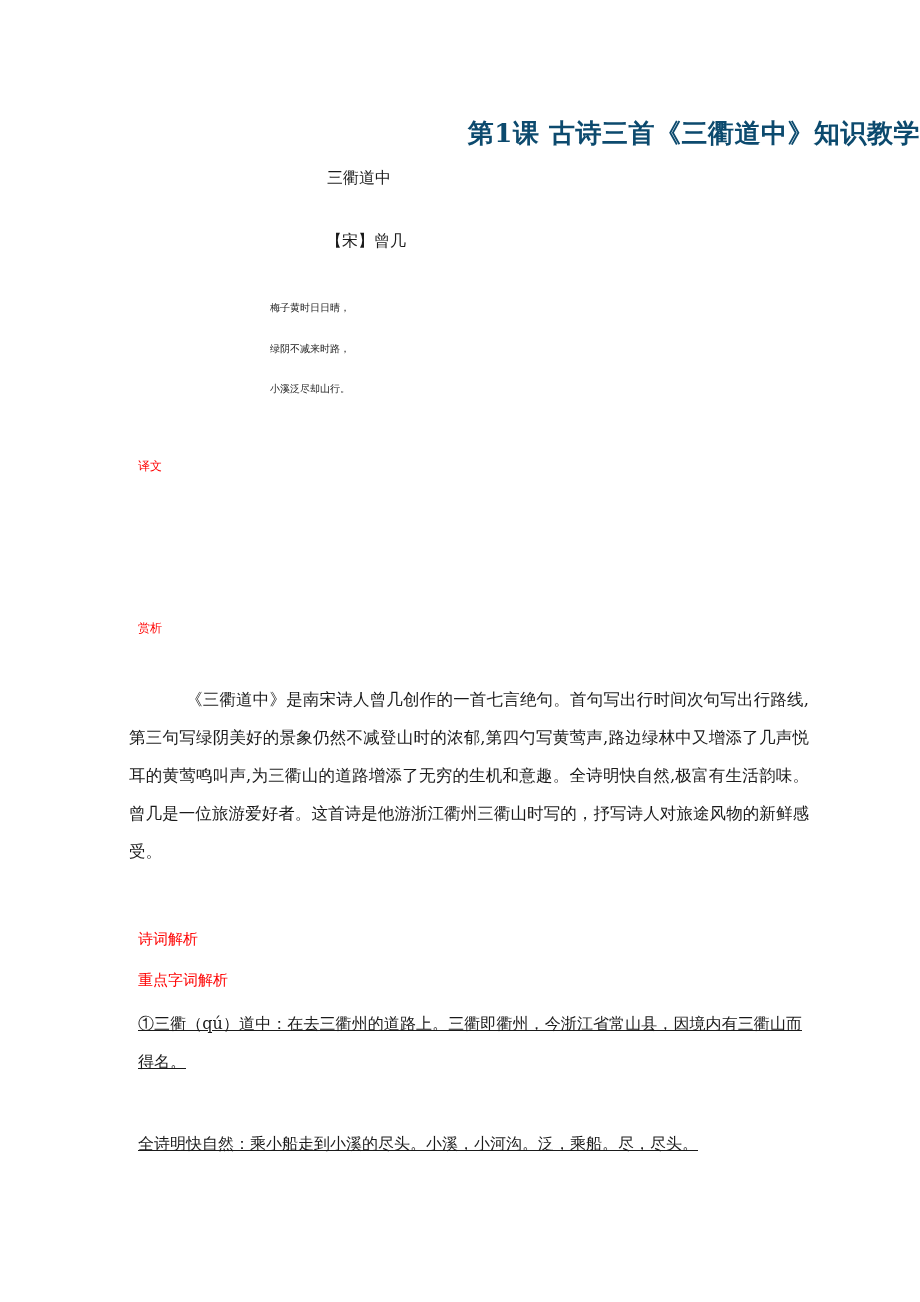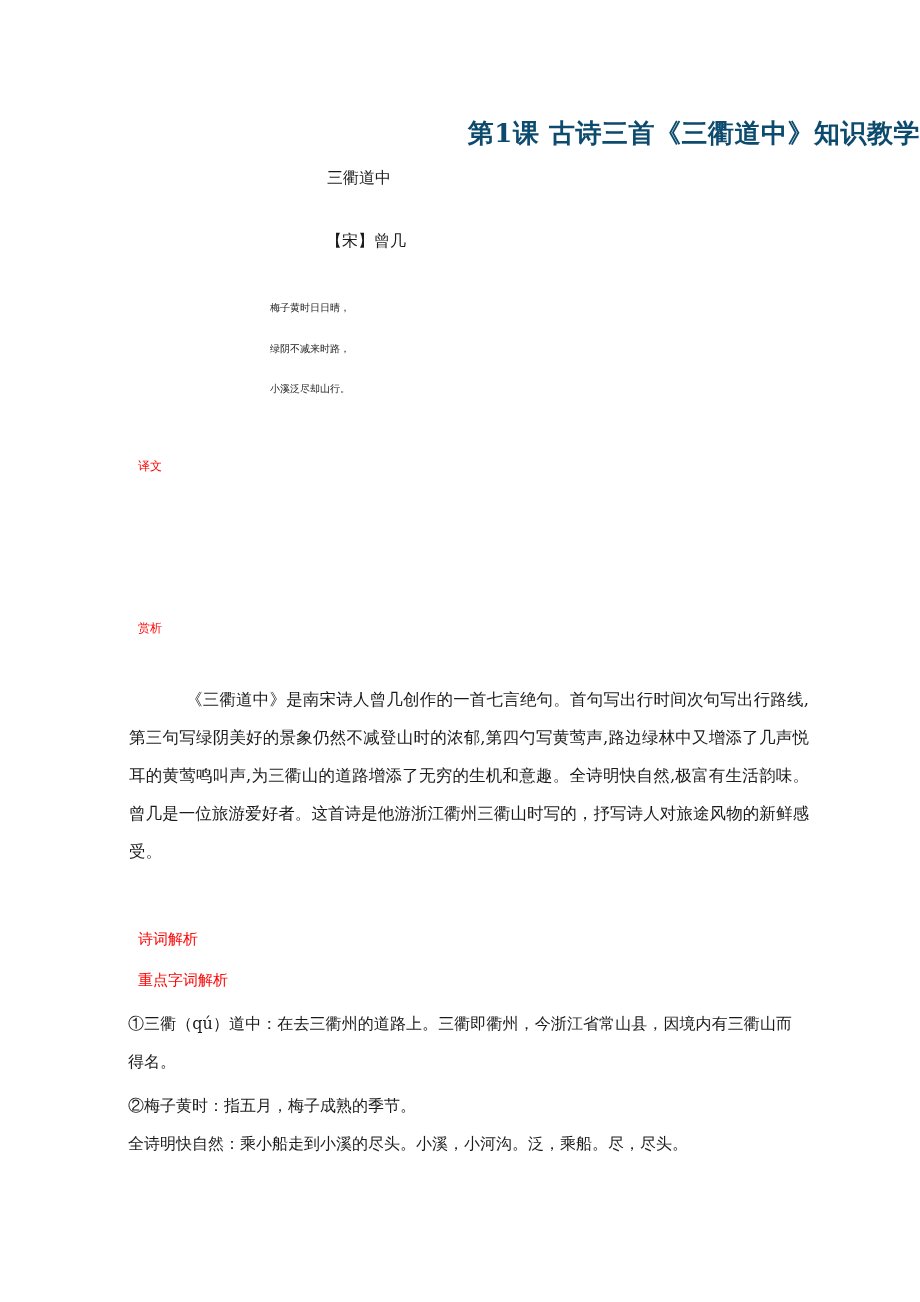--- a/index.html
+++ b/index.html
@@ -34,23 +34,24 @@
   }
   .h-appreciation { left:138px; top:620px; }
   .p-appreciation {
     left:117px; top:681px; width:680px;
     font-size:16.5px; line-height:38px;
     text-align:justify; text-indent:57px;margin-left:12px;
   }
   .h-analysis  { left:138px; top:930px; font-size:15px; }
   .h-keywords  { left:138px; top:971px; font-size:15px; }
   .note {
-    left:128px; width:664px;
+    left:138px; width:664px;
     font-size:16px; line-height:38px;
     text-align:justify;
+    text-decoration:underline;
   }
   .note-1 { top:1005px; }
   .note-2 { top:1087px; }
   .note-3 { top:1125px; }
 </style>
 </head>
 <body>
 
 <div class="page">
 
@@ -72,17 +73,16 @@
   <div class="abs sec-heading h-appreciation">赏析</div>
 
   <div class="abs p-appreciation">《三衢道中》是南宋诗人曾几创作的一首七言绝句。首句写出行时间次句写出行路线,第三句写绿阴美好的景象仍然不减登山时的浓郁,第四勺写黄莺声,路边绿林中又增添了几声悦耳的黄莺鸣叫声,为三衢山的道路增添了无穷的生机和意趣。全诗明快自然,极富有生活韵味。曾几是一位旅游爱好者。这首诗是他游浙江衢州三衢山时写的，抒写诗人对旅途风物的新鲜感受。</div>
 
   <div class="abs sec-heading h-analysis">诗词解析</div>
 
   <div class="abs sec-heading h-keywords">重点字词解析</div>
 
   <div class="abs note note-1">①三衢（qú）道中：在去三衢州的道路上。三衢即衢州，今浙江省常山县，因境内有三衢山而得名。</div>
 
-  <div class="abs note note-2">②梅子黄时：指五月，梅子成熟的季节。</div>
 
   <div class="abs note note-3">全诗明快自然：乘小船走到小溪的尽头。小溪，小河沟。泛，乘船。尽，尽头。</div>
 
 </div>
 
 </body></html>

